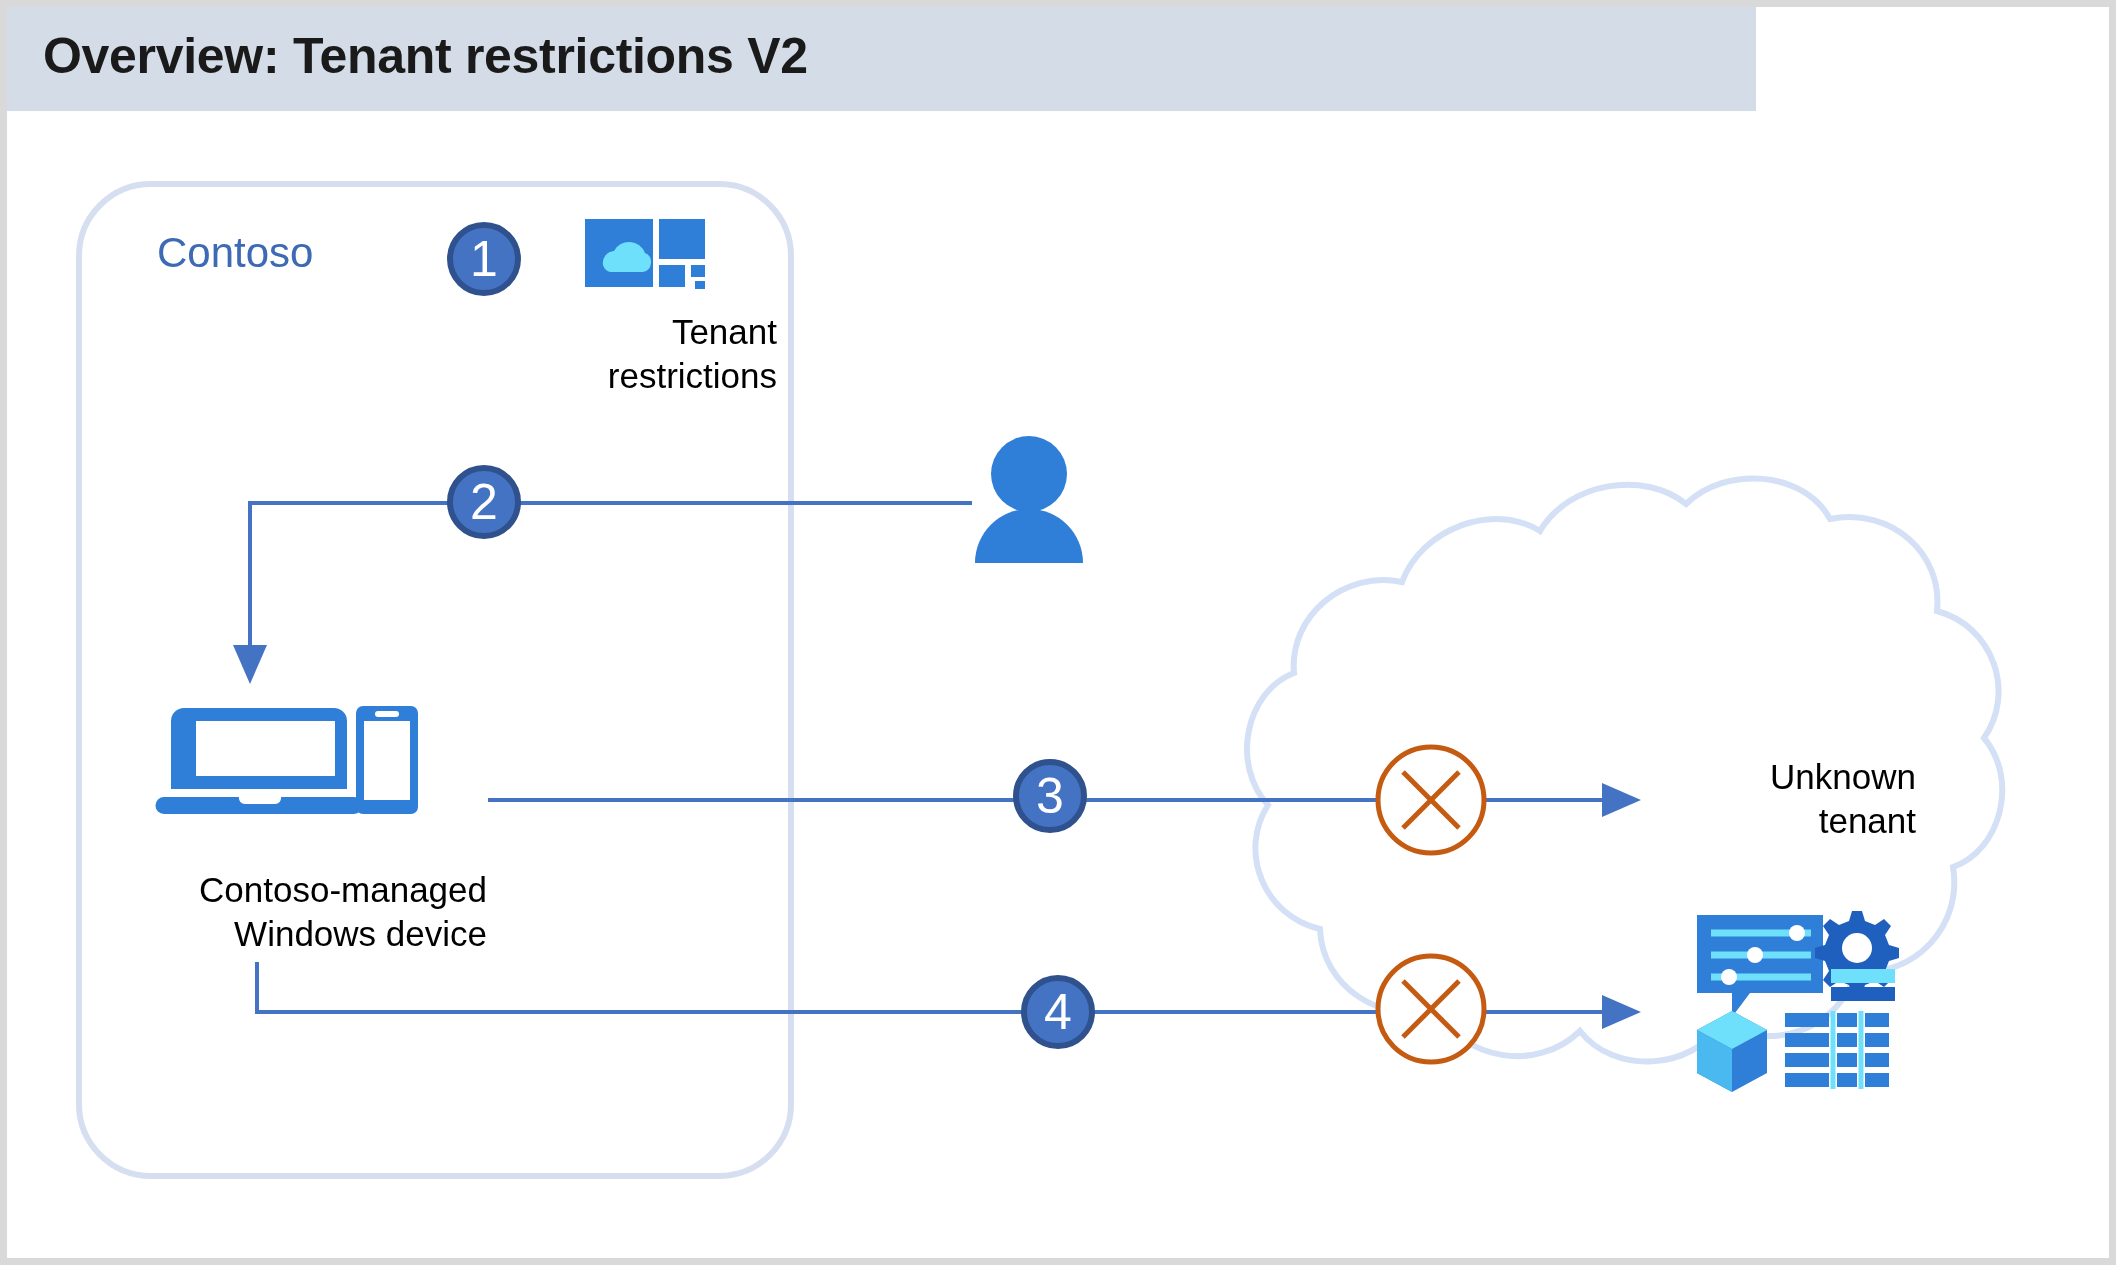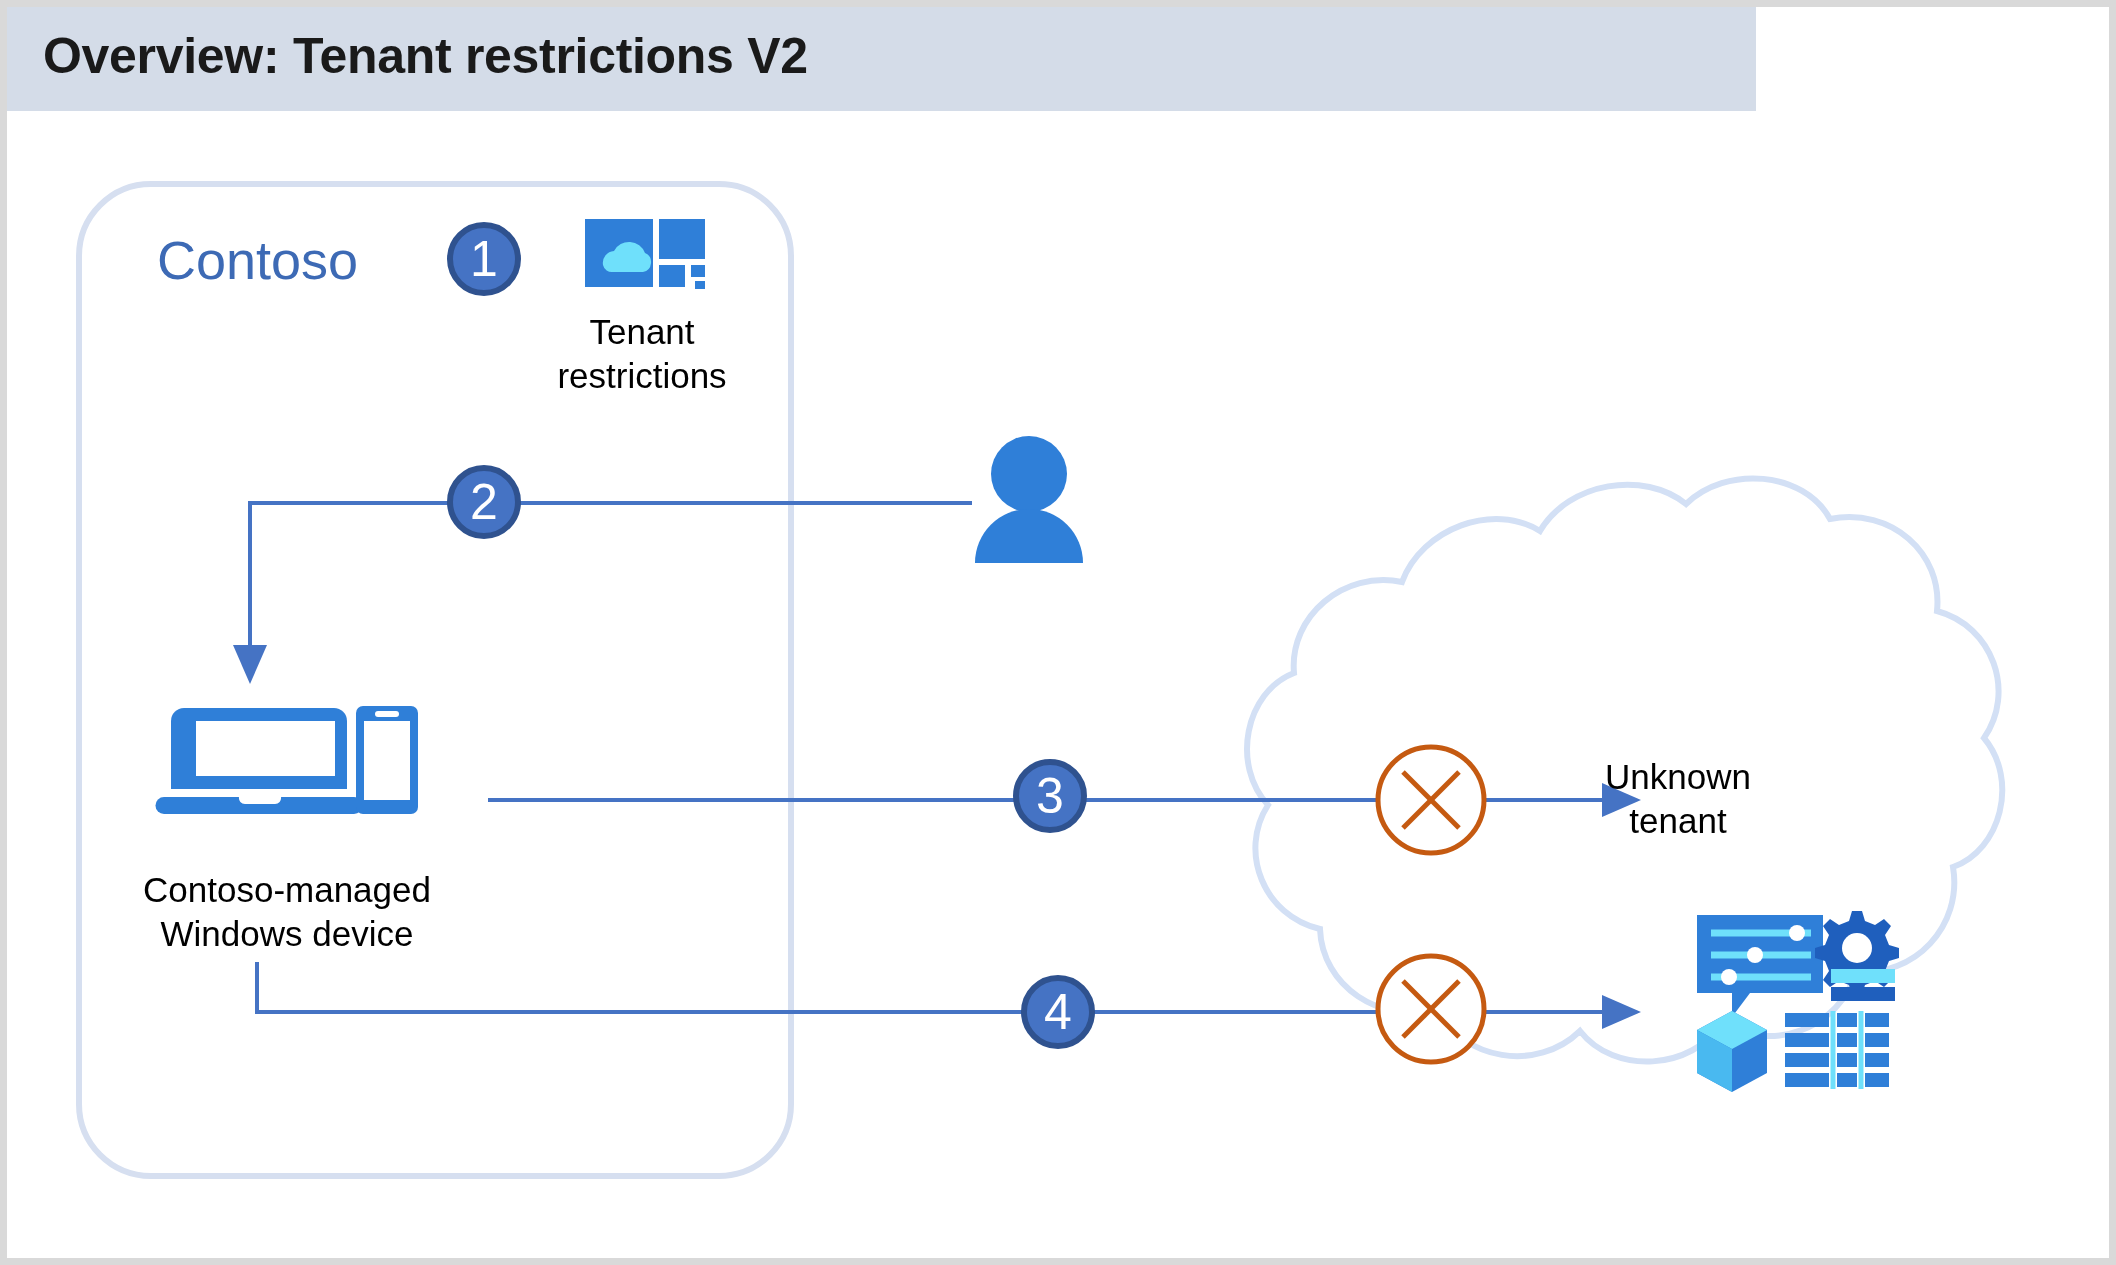--- a/index.html
+++ b/index.html
@@ -46,49 +46,49 @@
     top: 0;
     width: 2116px;
     height: 1265px;
   }
   
   .lbl {
     position: absolute;
     color: #000000;
     font-size: 35px;
     line-height: 44px;
-    text-align: center;
+    text-align: right;
     white-space: pre-line;
   }
   #contoso-label {
     position: absolute;
     left: 150px;
     top: 222px;
-    font-size: 54px;
+    font-size: 42px;
     color: #3d6ab5;
     white-space: nowrap;
   }
   #tenant-restrictions-label {
     left: 500px;
     top: 303px;
     width: 270px;
   }
   #user-label {
     left: 790px;
     top: 569px;
     width: 530px;
   }
   #device-label {
     left: 80px;
     top: 821px;
     width: 400px;
     margin-top: 40px;
   }
   #unknown-tenant-label {
-    left: 1501px;
+    left: 1569px;
     top: 748px;
     width: 340px;
   }
   
   .step-badge {
     position: absolute;
     width: 74px;
     height: 74px;
     border-radius: 50%;
     background: #4573c4;

